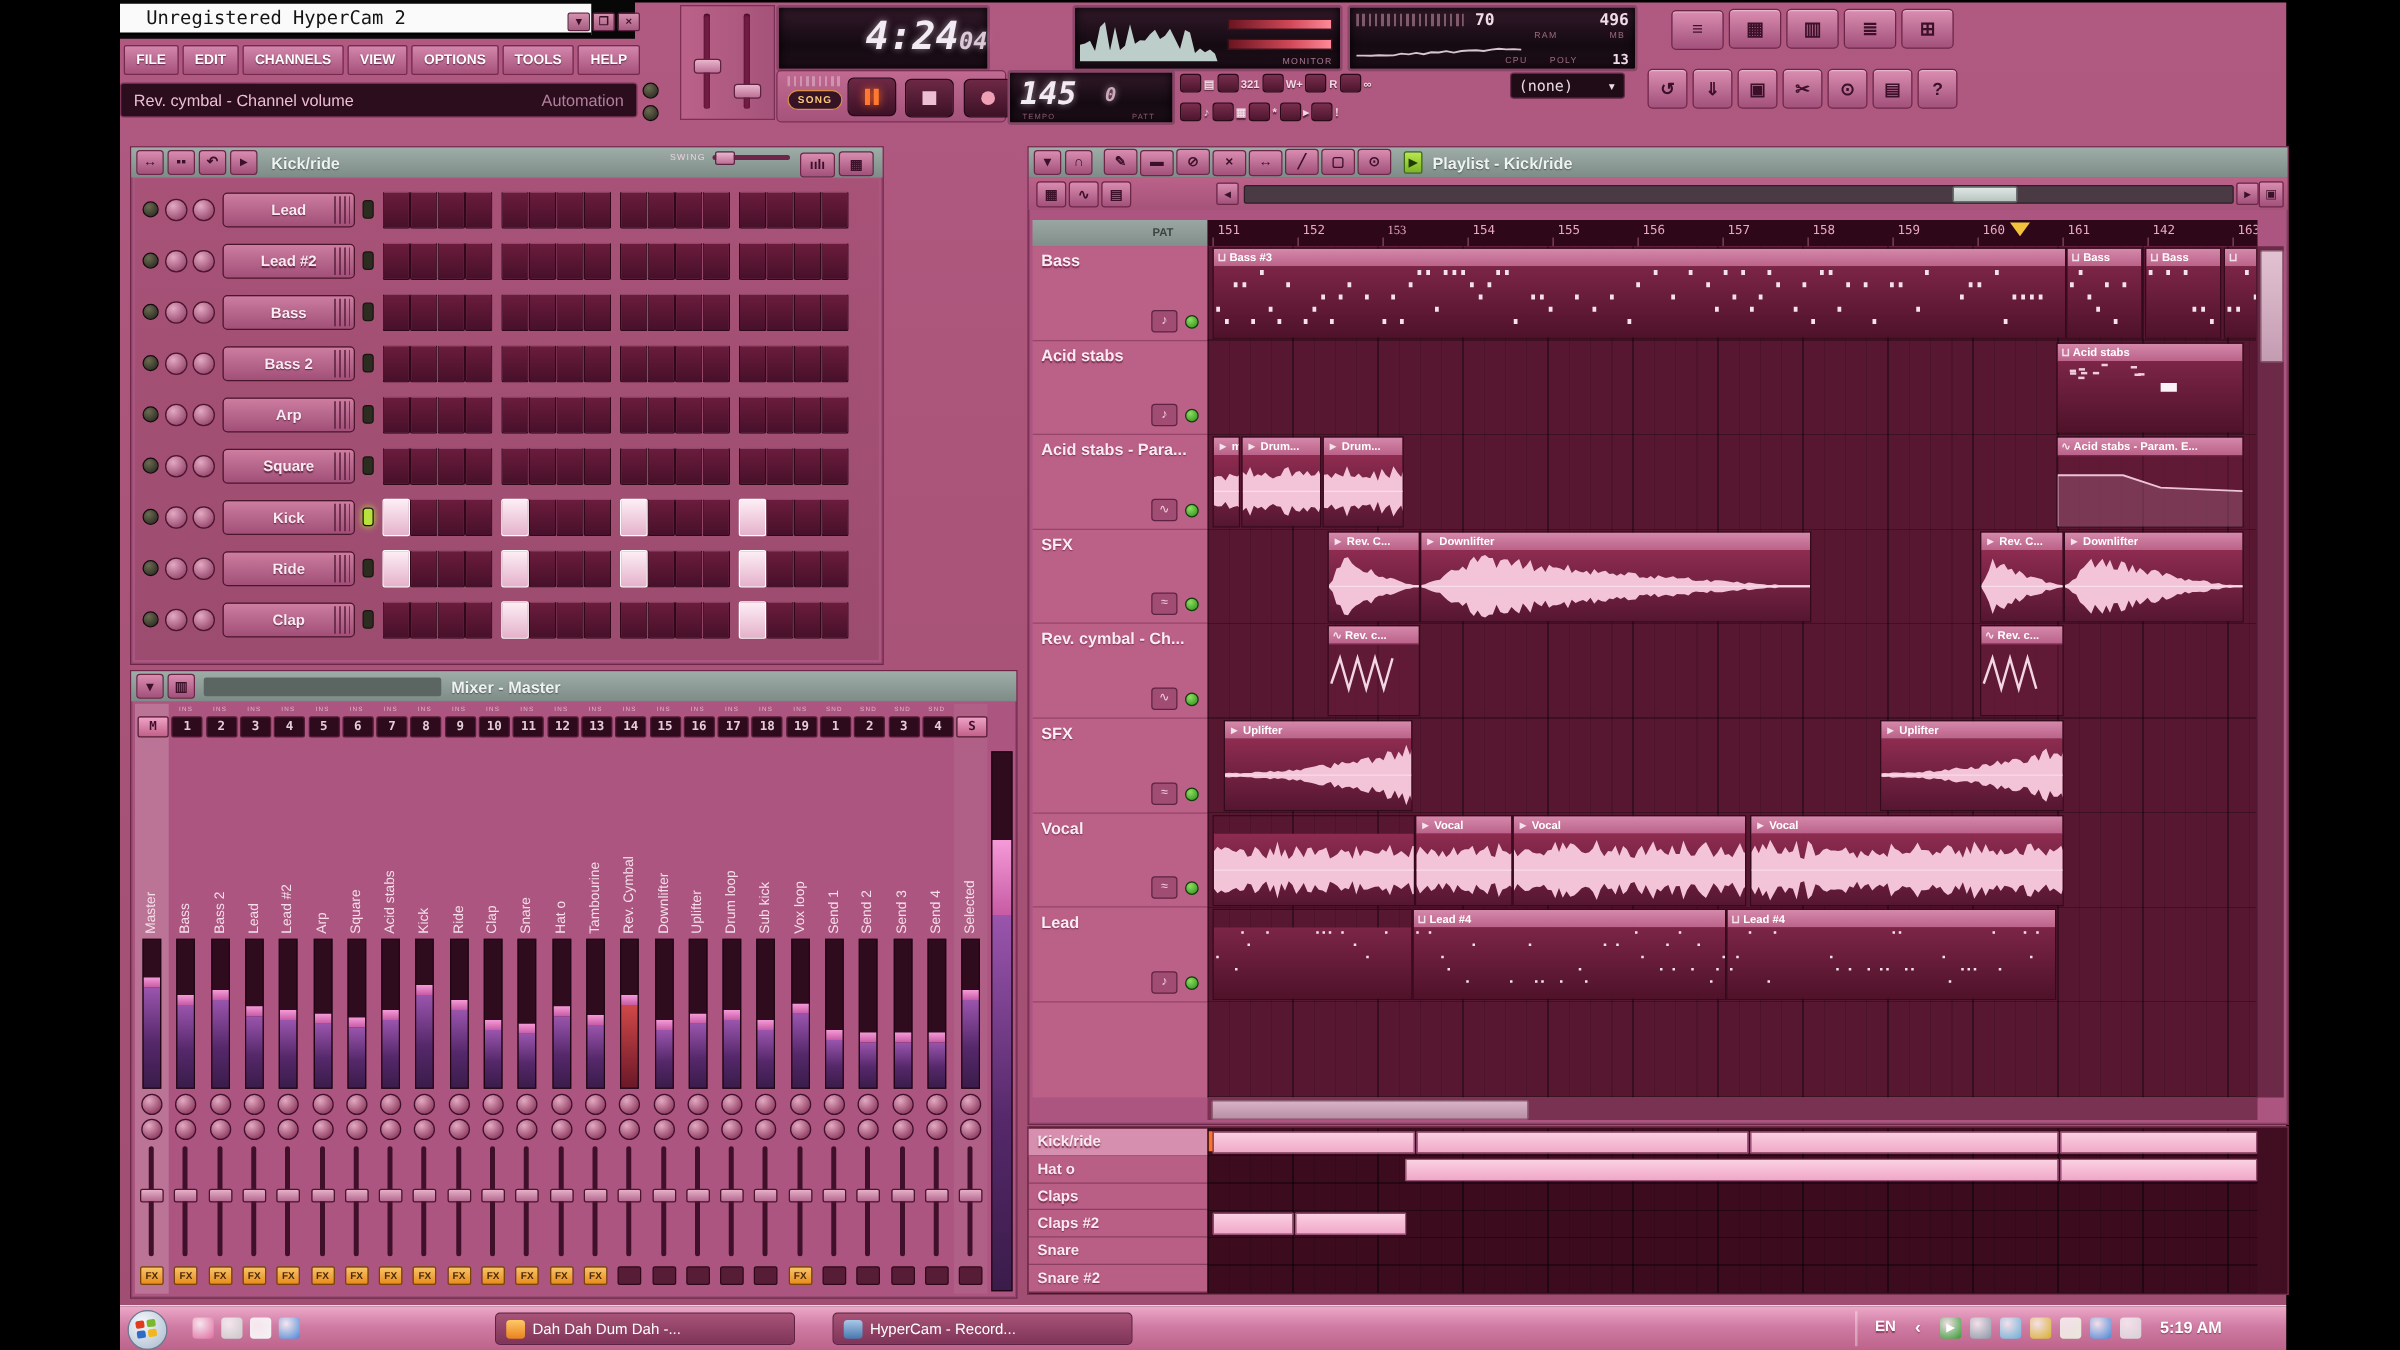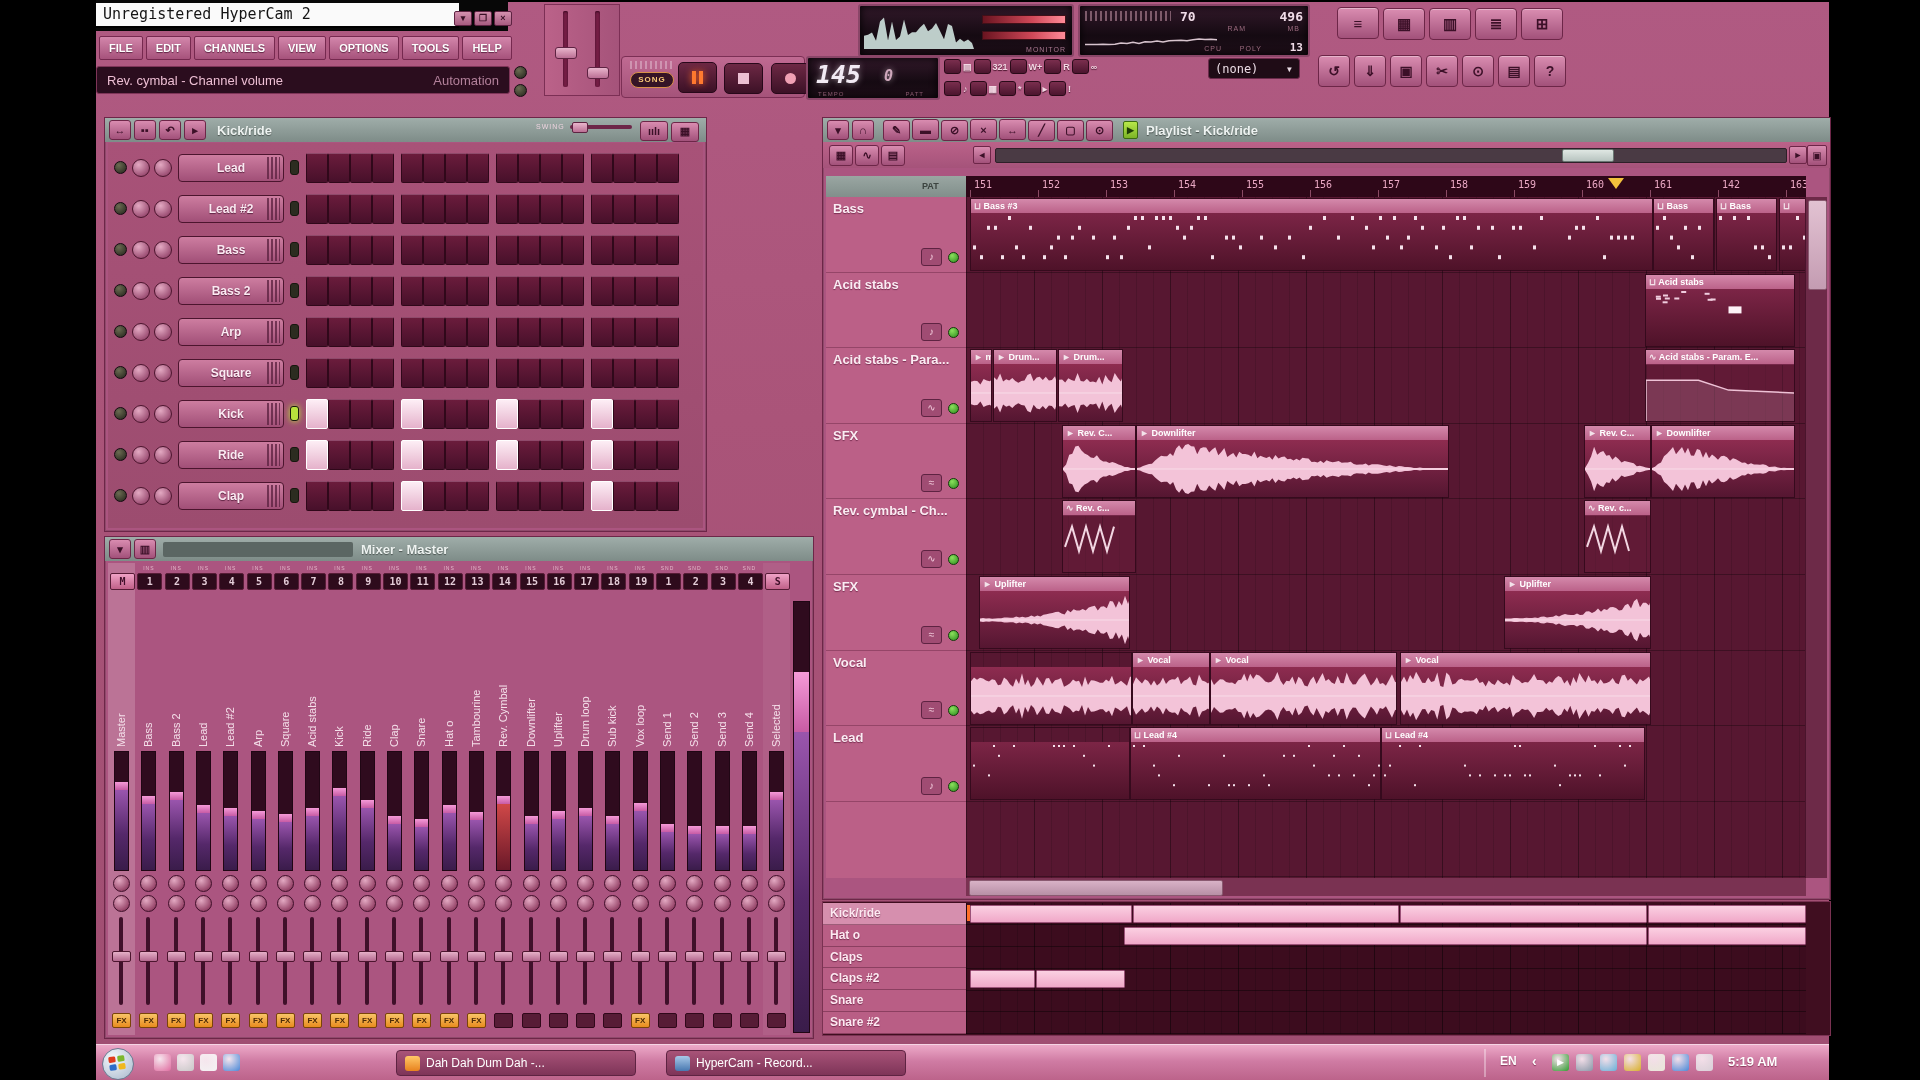--- a/index.html
+++ b/index.html
@@ -5,21 +5,21 @@
   html,body{margin:0;padding:0;background:#000;}
   #app{position:relative;width:1920px;height:1080px;background:#000;overflow:hidden;
        font-family:"Liberation Sans",sans-serif;-webkit-font-smoothing:antialiased;}
   .abs{position:absolute;}
   
   #desktop{left:96px;top:2px;width:1733px;height:1042px;
     background:linear-gradient(180deg,#b05a82 0%,#aa5479 40%,#a04e72 100%);}
   
   #hc-bar{left:96px;top:0;width:412px;height:31px;background:#070707;}
   #hc-title{left:96px;top:3px;width:356px;height:23px;background:#fafafa;color:#141414;
-    font:15px "DejaVu Sans Mono",monospace;line-height:23px;padding-left:7px;border-bottom:2px solid #000;}
+    font:15px "DejaVu Sans Mono",monospace;line-height:23px;padding-left:21px;border-bottom:2px solid #000;}
   .hc-btn{width:16px;height:13px;background:linear-gradient(#d490ae,#a75c80);border:1px solid #5e2342;
     border-radius:2px;color:#3a1026;font:bold 9px "Liberation Sans",sans-serif;text-align:center;line-height:12px;margin-left:2px;display:inline-block;}
   #hc-btns{left:452px;top:7px;}
   
   .menu-btn{padding:0 9px;height:22px;line-height:22px;background:linear-gradient(#d386ab,#a6527b);
     border:1px solid #76294f;border-radius:2px;color:#fff;font-weight:bold;font-size:11px;
     text-shadow:0 1px 1px #5e2342;margin-right:3px;display:inline-block;}
   #menu-row{left:99px;top:36px;height:22px;white-space:nowrap;}
   #hint-bar{left:96px;top:66px;width:414px;height:28px;background:#2b0d1e;border:1px solid #7e3558;
     border-radius:3px;color:#eebfd4;font-size:13px;line-height:28px;display:flex;justify-content:space-between;padding:0 10px;box-sizing:border-box;}
@@ -182,20 +182,23 @@
     <div class="mini-led"></div>
   </div>
 
   <div class="abs" id="slider-panel">
     <div class="vtrack" style="left:18px;top:6px;height:76px;"></div>
     <div class="vhandle" style="left:10px;top:42px;"></div>
     <div class="vtrack" style="left:50px;top:6px;height:76px;"></div>
     <div class="vhandle" style="left:42px;top:62px;"></div>
   </div>
 
+  <div class="abs lcd" id="time-panel">
+    <span class="seg" id="time-main">4:24</span><span class="seg" id="time-sub">04</span>
+  </div>
   <div class="abs" id="transport">
     <div class="abs" id="song-meter"></div>
     <div class="abs" id="song-badge">SONG</div>
     <div class="abs" id="transport-btns">
       <span class="tr-btn">
           <span class="pause-bar"></span>
           <span class="pause-bar"></span>
         </span>
       <span class="tr-btn">
           <span class="stop-sq"></span>
@@ -810,21 +813,21 @@
         </div>
         <div style="position: absolute; left: 966px; top: 4px; width: 16px; height: 16px; background: linear-gradient(rgb(217, 140, 176), rgb(162, 81, 122)); border: 1px solid rgb(109, 38, 72); border-radius: 2px; color: rgb(60, 16, 40); font-size: 9px; text-align: center; line-height: 16px;">►</div>
         <div style="position: absolute; left: 984px; top: 3px; width: 18px; height: 19px; background: linear-gradient(rgb(217, 140, 176), rgb(162, 81, 122)); border: 1px solid rgb(109, 38, 72); border-radius: 2px; color: rgb(60, 16, 40); font-size: 10px; text-align: center; line-height: 19px;">▣</div>
       </div>
     <div class="abs" id="pl-headtop"><span style="margin-left:96px;">PAT</span></div>
     <div class="abs" id="pl-ruler">
         <div class="ruler-num" style="left: 8px;">151</div>
         <div style="position: absolute; left: 4px; top: 14px; width: 1px; height: 7px; background: rgb(138, 74, 100);"></div>
         <div class="ruler-num" style="left: 76px;">152</div>
         <div style="position: absolute; left: 72px; top: 14px; width: 1px; height: 7px; background: rgb(138, 74, 100);"></div>
-        <div class="ruler-num" style="left: 144px;">153</div>
+        <div class="ruler-num" style="left: 144px; font-family: Liberation Serif, serif;">153</div>
         <div style="position: absolute; left: 140px; top: 14px; width: 1px; height: 7px; background: rgb(138, 74, 100);"></div>
         <div class="ruler-num" style="left: 212px;">154</div>
         <div style="position: absolute; left: 208px; top: 14px; width: 1px; height: 7px; background: rgb(138, 74, 100);"></div>
         <div class="ruler-num" style="left: 280px;">155</div>
         <div style="position: absolute; left: 276px; top: 14px; width: 1px; height: 7px; background: rgb(138, 74, 100);"></div>
         <div class="ruler-num" style="left: 348px;">156</div>
         <div style="position: absolute; left: 344px; top: 14px; width: 1px; height: 7px; background: rgb(138, 74, 100);"></div>
         <div class="ruler-num" style="left: 416px;">157</div>
         <div style="position: absolute; left: 412px; top: 14px; width: 1px; height: 7px; background: rgb(138, 74, 100);"></div>
         <div class="ruler-num" style="left: 484px;">158</div>

